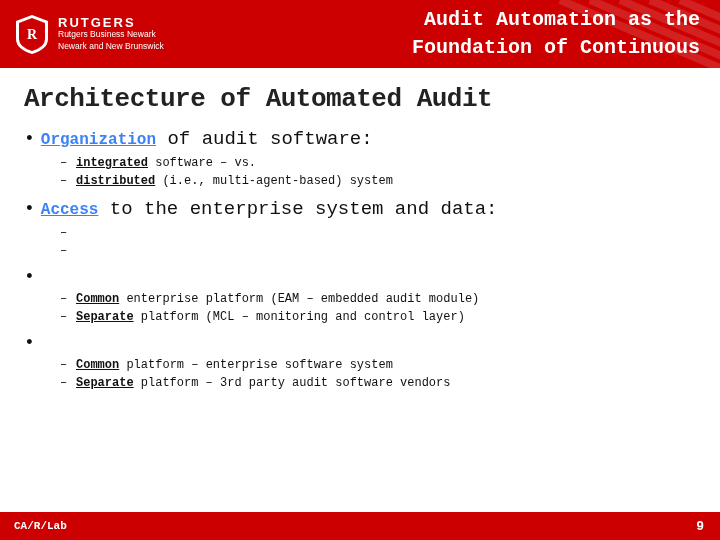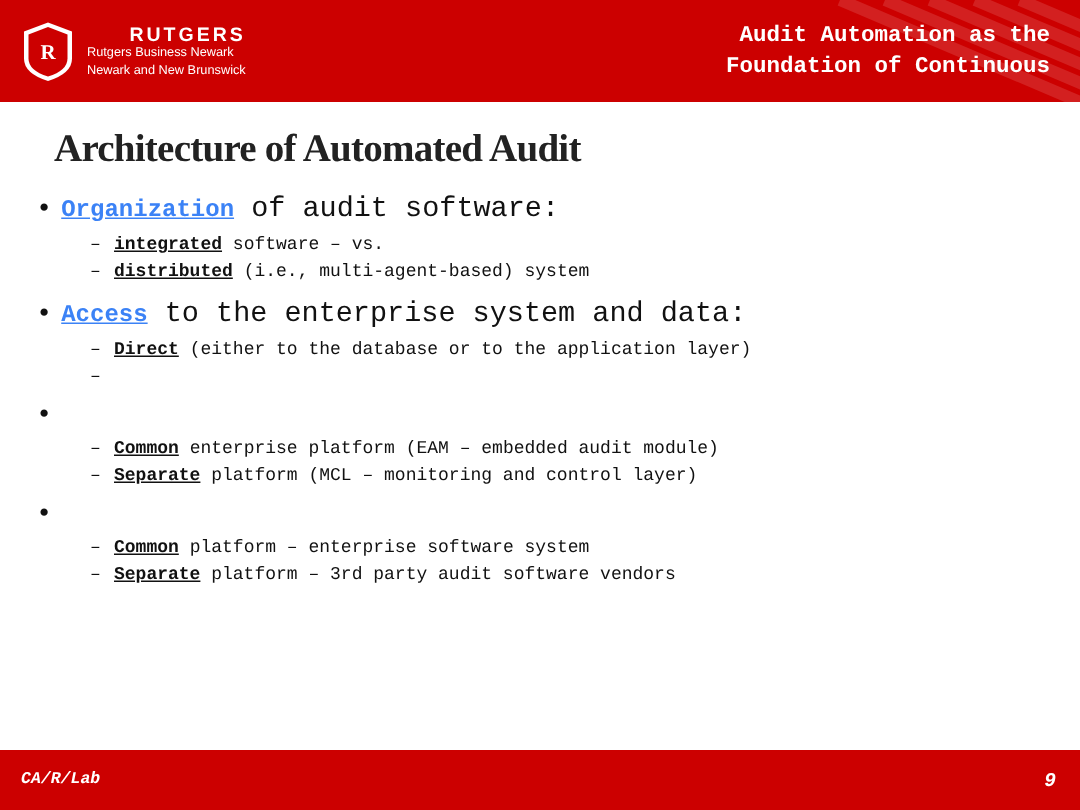--- a/index.html
+++ b/index.html
@@ -35,21 +35,21 @@
       flex: 1;
       display: flex;
       align-items: center;
       justify-content: flex-end;
       padding-right: 20px;
     }
 
     .header-title {
       color: #ffffff;
       font-family: 'Courier New', Courier, monospace;
-      font-size: 15px;
+      font-size: 20px;
       font-weight: bold;
       text-align: right;
       line-height: 1.4;
     }
 
     
     .header-pattern {
       position: absolute;
       right: 0;
       top: 0;
@@ -59,27 +59,26 @@
       opacity: 0.25;
     }
 
     
     .main-content {
       padding: 16px 24px 10px 24px;
       position: relative;
     }
 
     .page-title {
-      font-family: Liberation Serif, serif;
+      font-family: Liberation Mono, monospace;
       font-size: 26px;
       font-weight: bold;
       color: #222222;
       margin-bottom: 14px;
       letter-spacing: -0.5px;
-      margin-left: 12px;
     }
 
     .bullet-section {
       margin-bottom: 8px;
     }
 
     .bullet-main {
       font-family: 'Courier New', Courier, monospace;
       font-size: 14px;
       color: #111111;
@@ -132,26 +131,25 @@
     .sub-bullet .sub-text {
       
     }
 
     
     .footer-bar {
       position: absolute;
       bottom: 0;
       left: 0;
       width: 100%;
-      height: 40px;
+      height: 28px;
       background: #cc0000;
       display: flex;
       align-items: center;
       padding: 0 14px;
-      font-style: italic;
     }
 
     .footer-label {
       font-family: 'Courier New', Courier, monospace;
       font-size: 11px;
       color: #ffffff;
       font-weight: bold;
     }
 
     .page-number {
@@ -181,21 +179,20 @@
       justify-content: center;
     }
 
     .logo-line1 {
       font-family: Arial Black, Arial, sans-serif;
       font-size: 13px;
       font-weight: 900;
       color: #ffffff;
       letter-spacing: 2px;
       line-height: 1;
-      text-align: right;
     }
 
     .logo-line2, .logo-line3 {
       font-family: Arial, sans-serif;
       font-size: 8.5px;
       color: #ffffff;
       line-height: 1.3;
     }
   </style>
 </head>
@@ -261,21 +258,20 @@
   <div class="bullet-section">
     <div class="bullet-main">
       <span class="bullet-dot">•</span>
       <span>
         <span class="keyword">Access</span><span class="rest"> to the enterprise system and data:</span>
       </span>
     </div>
     <div class="sub-bullets">
       <div class="sub-bullet">
         <span class="dash">–</span>
-        <span><span class="sub-keyword">Direct</span><span class="sub-text"> (either to the database or to the application layer)</span></span>
       </div>
       <div class="sub-bullet">
         <span class="dash">–</span>
       </div>
     </div>
   </div>
 
   <div class="bullet-section">
     <div class="bullet-main">
       <span class="bullet-dot">•</span>

